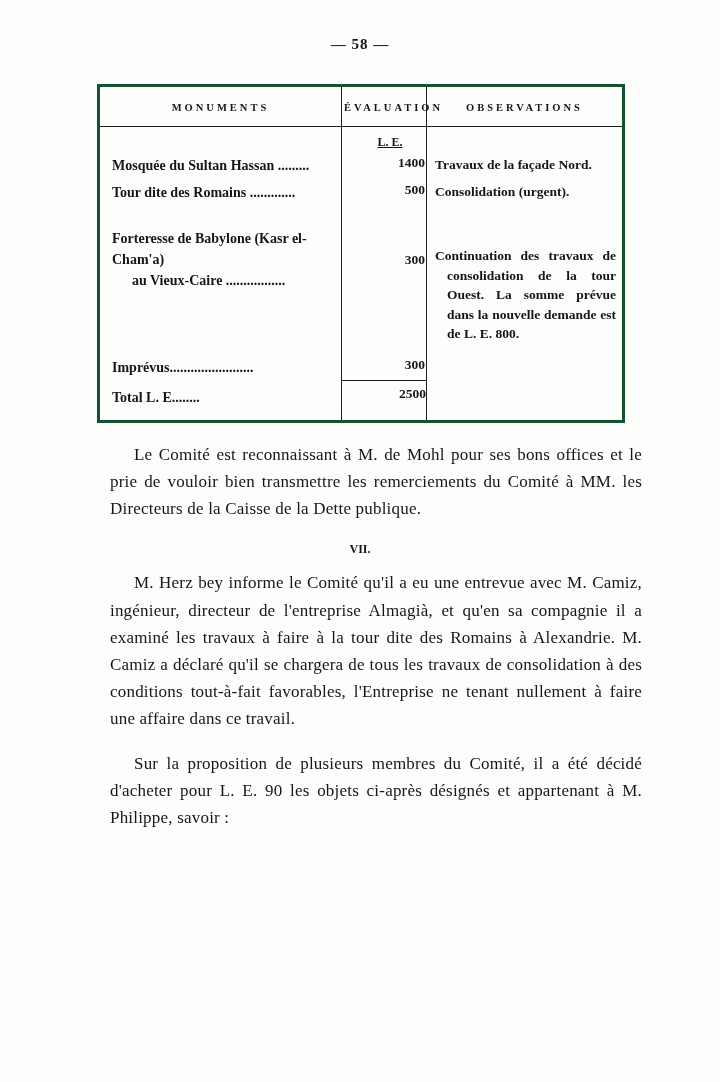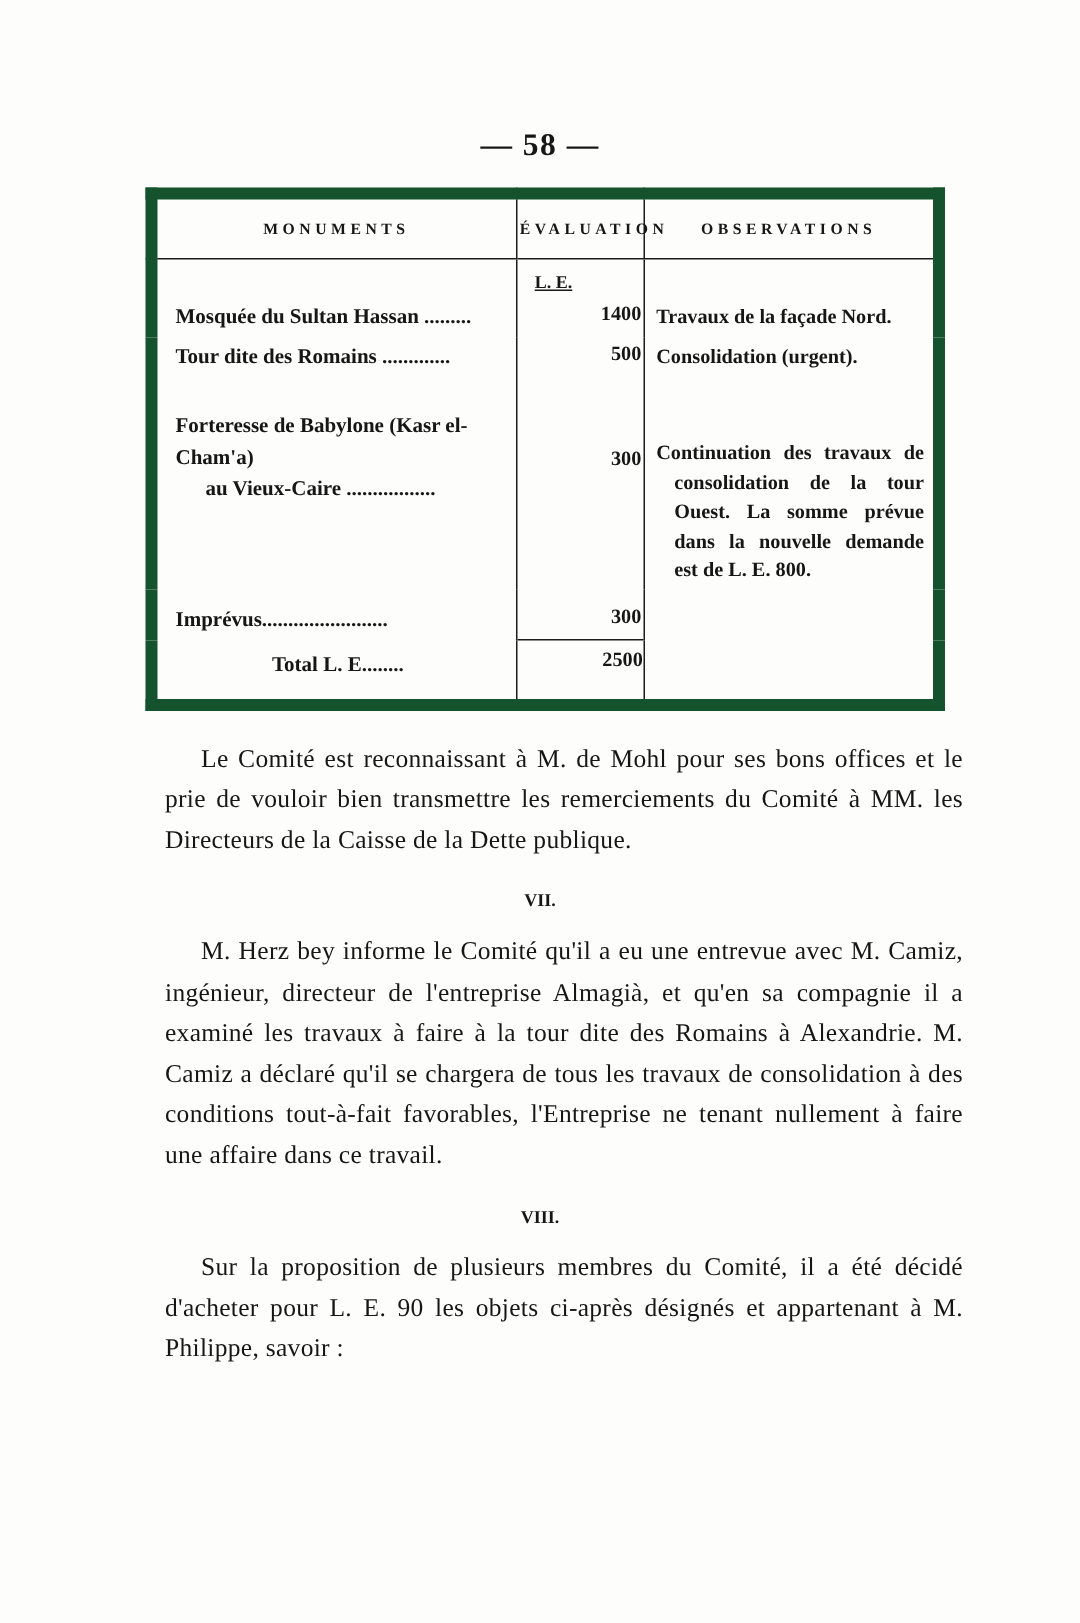--- a/index.html
+++ b/index.html
@@ -9,49 +9,49 @@
     font-family:"Liberation Serif","DejaVu Serif",serif;
     color:#161616;
   }
   .page {
     position:relative;
     width:720px; height:1082px;
     background:#fdfdfb;
     overflow:hidden;
   }
   .page-number {
-    padding-top:84px;
+    padding-top:36px;
     text-align:center;
-    font-size:21px;
+    font-size:15px;
     font-weight:bold;
     letter-spacing:1px;
   }
 
   
   .doc-table {
-    margin:16px 0 0 97px;
+    margin:31px 0 0 97px;
     width:525px;
     border-collapse:collapse;
     table-layout:fixed;
-    border:8px solid #14532d;
+    border:3px solid #14532d;
     font-weight:bold;
     font-size:14px;
   }
   .doc-table th, .doc-table td { vertical-align:top; }
   .bl { border-left:1.5px solid #1b1b1b; }
   .doc-table th {
     border-bottom:1.5px solid #1b1b1b;
     font-size:10.5px;
     font-weight:bold;
     letter-spacing:3px;
     padding:15px 2px 13px 2px;
     text-align:center;
   }
   .currency {
-    text-align:left;
+    text-align:center;
     font-size:12px;
     padding:8px 0 2px 12px;
     text-decoration:underline;
   }
   .mon {
     padding:3px 4px 3px 12px;
     line-height:1.5;
   }
   .mon .cont { padding-left:20px; }
   .val {
@@ -65,21 +65,21 @@
     padding:3px 6px 3px 20px;
     text-indent:-12px;
     text-align:justify;
   }
   .gap-s td { padding-top:10px; }
   .gap-m td { padding-top:22px; }
   .gap-r3 .val { padding-top:28px; }
   .gap-r3 .obs { padding-top:14px; }
   .gap-r4 .val { padding-top:46px; }
   .gap-r4 .obs { padding-top:40px; }
-  .total-label { text-align:center; padding:6px 10px 12px 12px; }
+  .total-label { text-align:left; padding:6px 10px 12px 12px; }
   .total-val {
     border-top:1.5px solid #1b1b1b;
     padding:5px 0 12px 0;
   }
 
   
   .para {
     width:532px;
     margin-left:110px;
     font-size:17px;
@@ -161,16 +161,15 @@
         <td class="bl"></td>
       </tr>
     </tbody>
   </table>
 
   <p class="para para-first">Le Comité est reconnaissant à M. de Mohl pour ses bons offices et le prie de vouloir bien transmettre les remerciements du Comité à MM. les Directeurs de la Caisse de la Dette publique.</p>
 
   <div class="section-heading">VII.</div>
   <p class="para para-follow">M. Herz bey informe le Comité qu'il a eu une entrevue avec M. Camiz, ingénieur, directeur de l'entreprise Almagià, et qu'en sa compagnie il a examiné les travaux à faire à la tour dite des Romains à Alexandrie. M. Camiz a déclaré qu'il se chargera de tous les travaux de consolidation à des conditions tout-à-fait favorables, l'Entreprise ne tenant nullement à faire une affaire dans ce travail.</p>
 
-  <div class="section-heading">VIII.</div>
   <p class="para para-follow">Sur la proposition de plusieurs membres du Comité, il a été décidé d'acheter pour L. E. 90 les objets ci-après désignés et appartenant à M. Philippe, savoir :</p>
 
 </div>
 
 </body></html>

